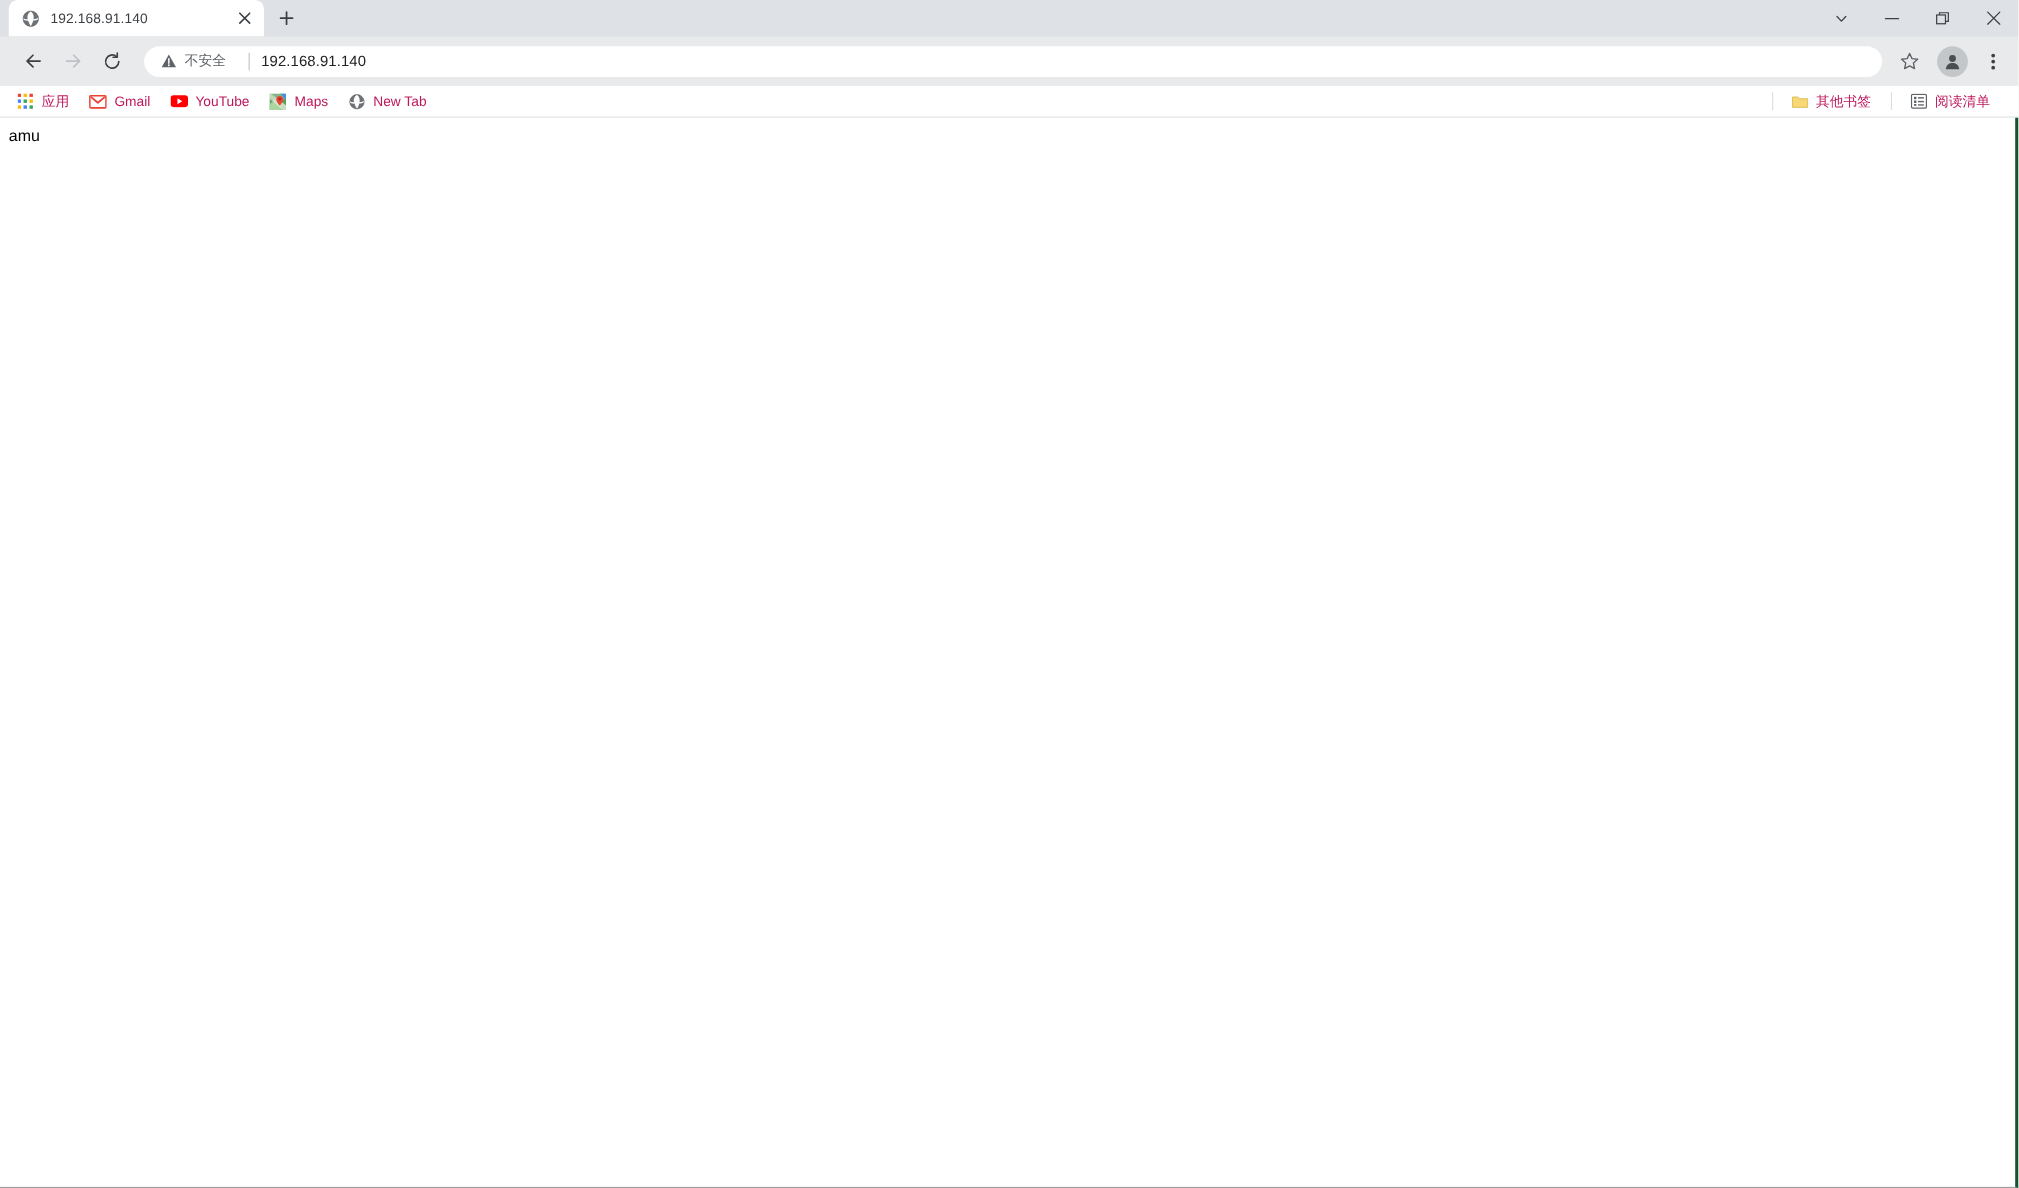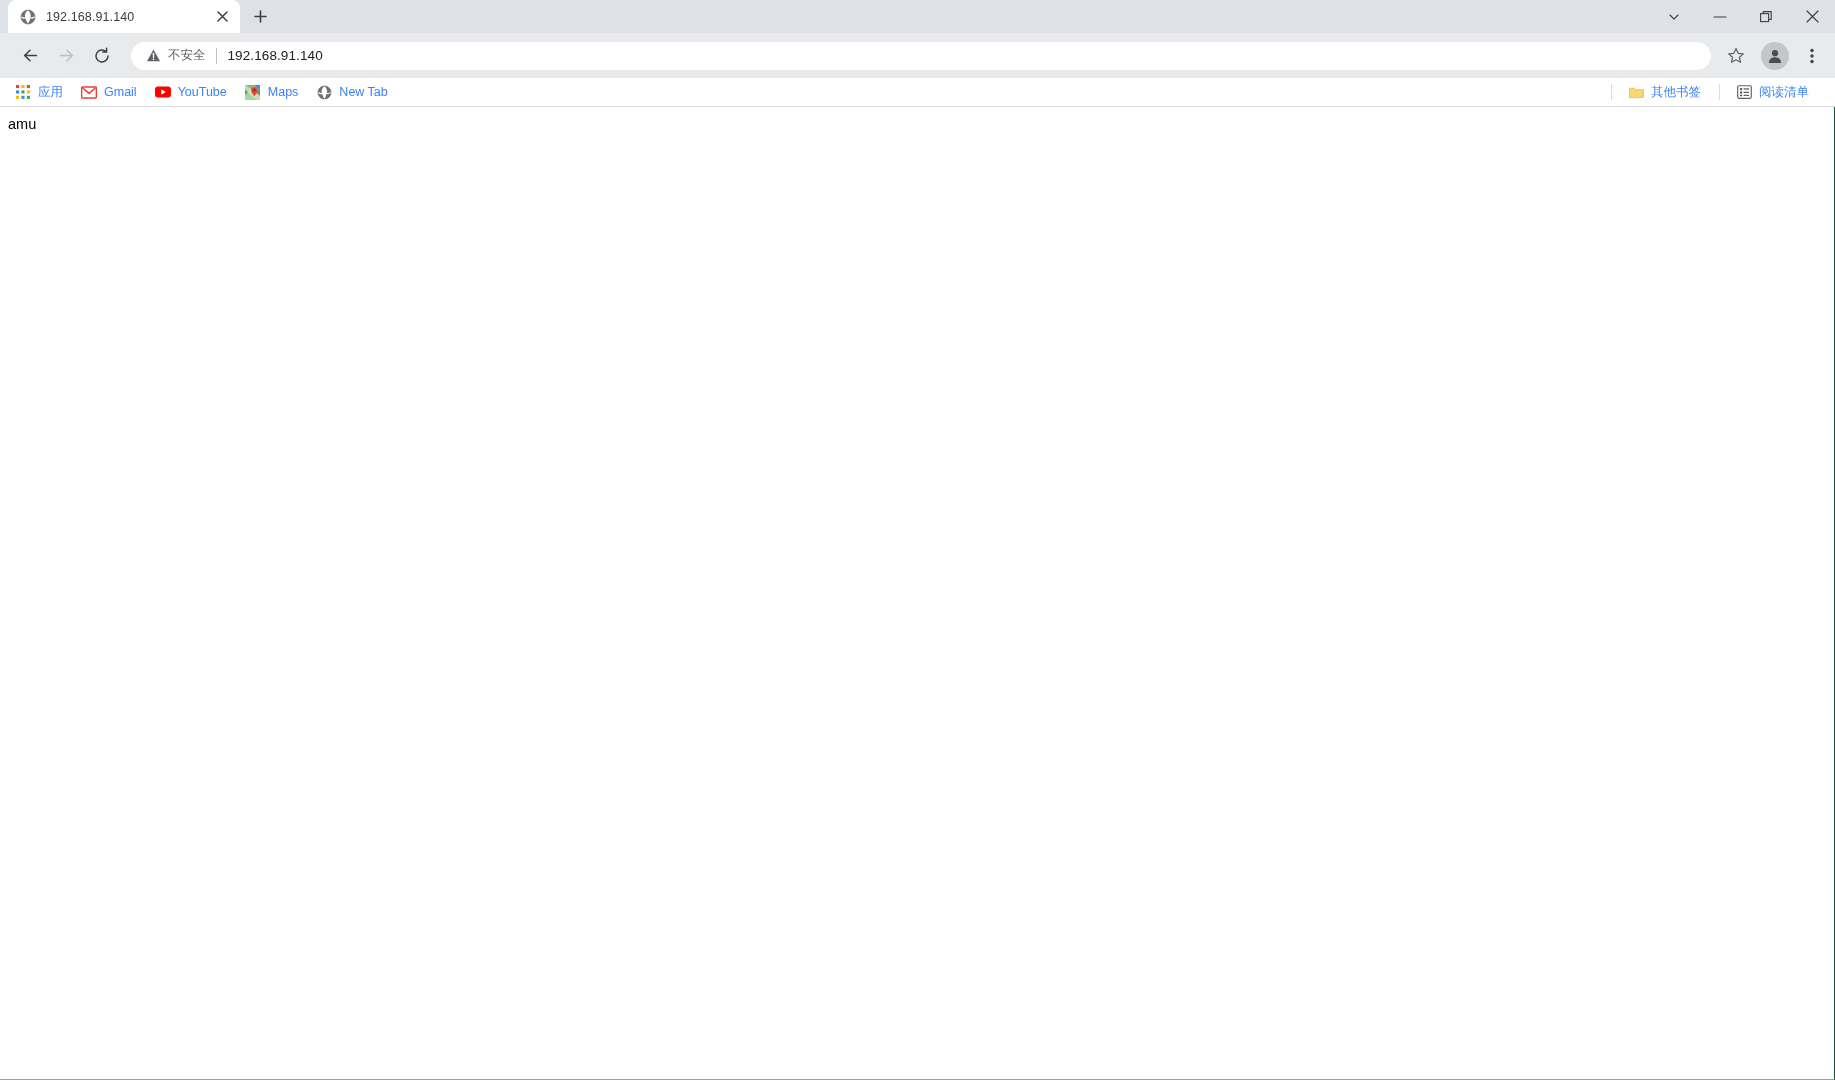--- a/index.html
+++ b/index.html
@@ -118,21 +118,21 @@
     padding: 0 14px;
     margin-left: 8px;
     margin-right: 6px;
     min-width: 0;
   }
 
   .security-chip {
     display: flex;
     align-items: center;
     flex: 0 0 auto;
-    margin-right: 10px;
+    margin-right: 20px;
   }
   .security-icon {
     width: 16px; height: 16px;
     margin-right: 7px;
     display: flex; align-items: center; justify-content: center;
   }
   .security-text {
     font-size: 12.5px;
     color: #5f6368;
     white-space: nowrap;
@@ -195,21 +195,21 @@
     flex: 0 0 auto;
   }
   .bm-icon {
     width: 16px; height: 16px;
     margin-right: 7px;
     flex: 0 0 16px;
     display: flex; align-items: center; justify-content: center;
   }
   .bm-label {
     font-size: 12.5px;
-    color: #3b82f6;
+    color: #be185d;
     white-space: nowrap;
   }
 
   .bm-right {
     position: absolute;
     right: 16px;
     display: flex;
     align-items: center;
     height: 100%;
   }
@@ -219,21 +219,21 @@
     margin: 0 8px;
     flex: 0 0 1px;
   }
 
   
   .page-viewport {
     flex: 1 1 auto;
     background: #ffffff;
     position: relative;
     overflow: hidden;
-    border-right: 1px solid #14532d;
+    border-right: 3px solid #14532d;
     border-bottom: 1px solid #9e9e9e;
   }
 
   .page-body {
     padding: 8px 8px;
     font-size: 15px;
     color: #000000;
     line-height: 1.2;
     font-family: "Liberation Serif", serif;
   }

